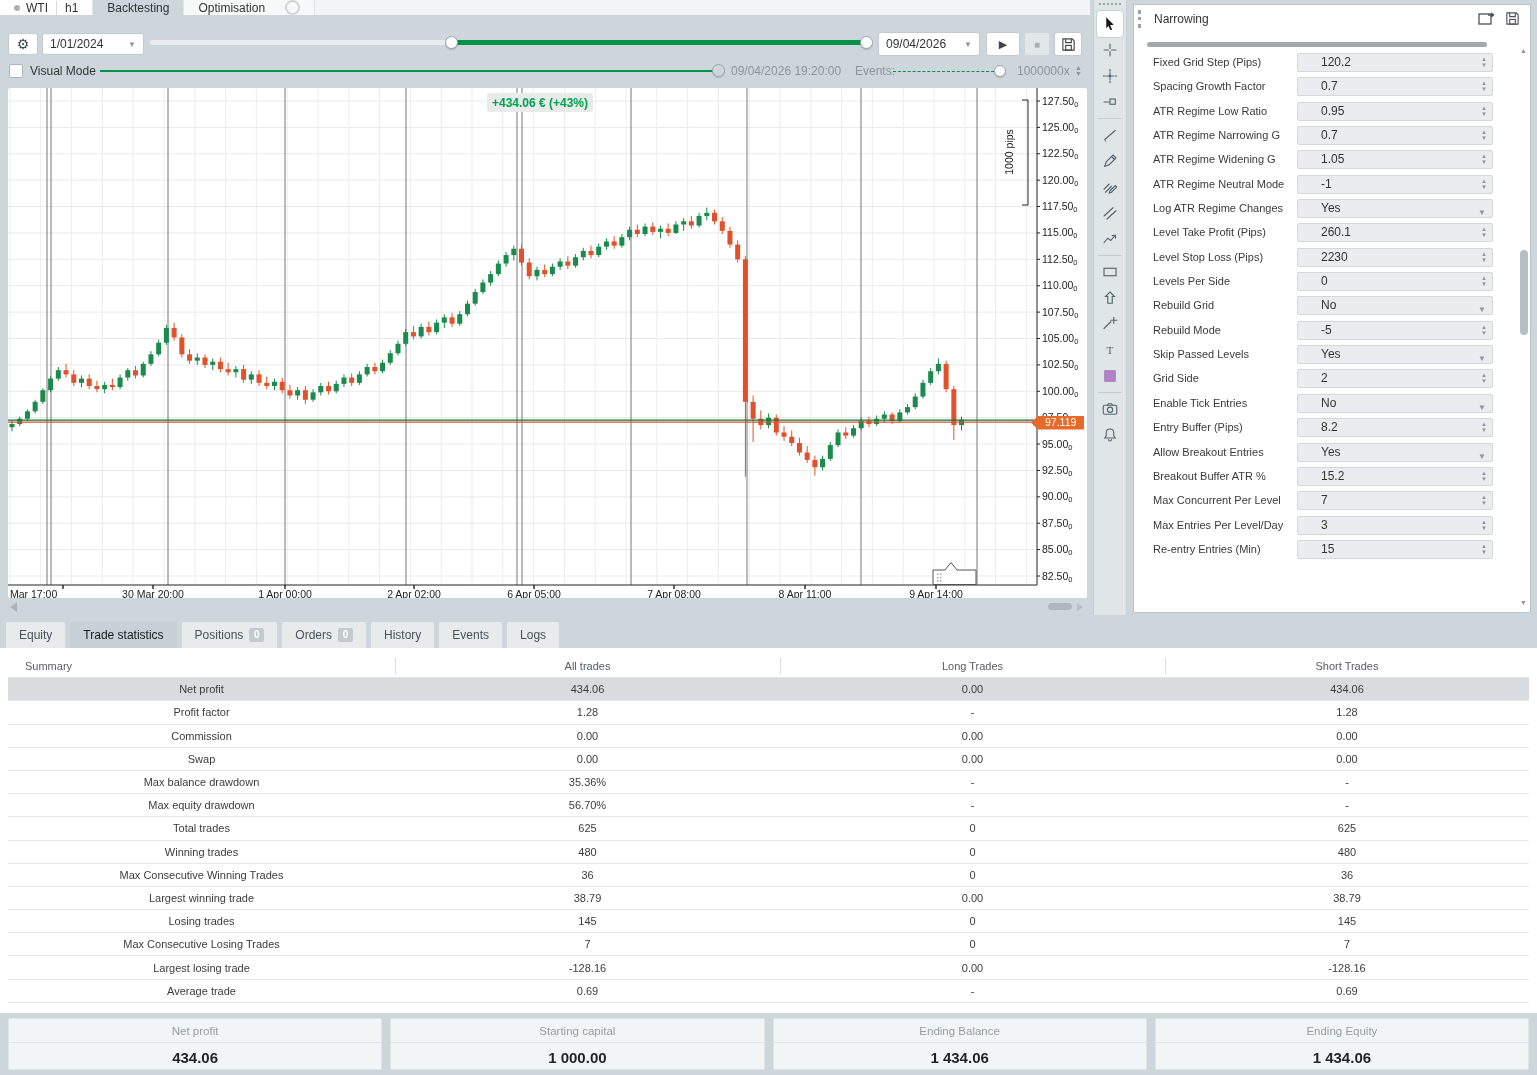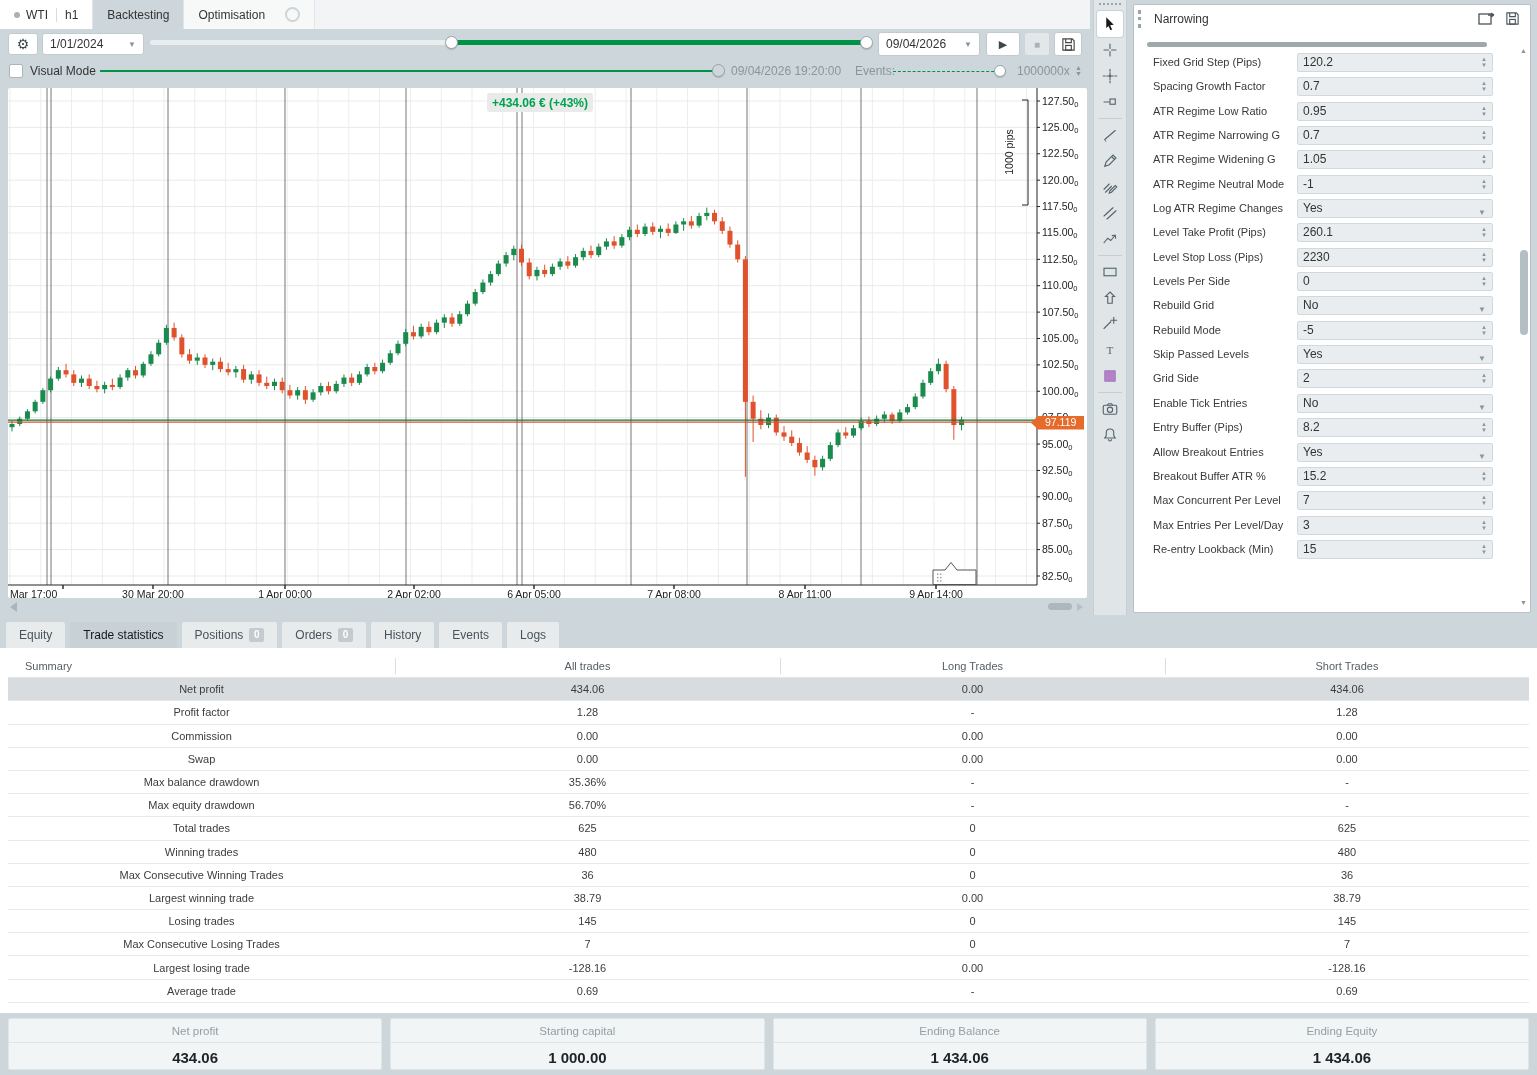--- a/index.html
+++ b/index.html
@@ -1,21 +1,21 @@
 <!DOCTYPE html>
 <html><head>
 <meta charset="utf-8">
 <style>
   * { margin:0; padding:0; box-sizing:border-box; }
   html,body { width:1537px; height:1075px; }
   body { font-family:"Liberation Sans", sans-serif; background:#cdd6da; }
   #root { position:relative; width:1537px; height:1075px; overflow:hidden; background:#cdd6da; }
 
   
-  .tabbar { position:absolute; left:0; top:0; width:1090px; height:29px; background:#f2f4f5; display:flex; align-items:stretch; }
+  .tabbar { position:absolute; left:0; top:0; width:1090px; height:15px; background:#f2f4f5; display:flex; align-items:stretch; }
   .tab { display:flex; align-items:center; padding:0 14px; font-size:12px; color:#333; border-right:1px solid #e0e5e7; cursor:default; }
   .tab-symbol { background:#fff; gap:6px; }
   .tab-symbol .dot { width:6px; height:6px; border-radius:50%; background:#a7b1b6; }
   .tab-symbol .sep { width:1px; height:14px; background:#d7dcdf; margin:0 2px; }
   .tab-active { background:#cdd6da; }
   .tab-opt { background:#f7f9f9; gap:20px; }
   .opt-circle { width:15px; height:15px; border-radius:50%; border:2px solid #ccd4d8; }
 
   
   .controls { position:absolute; left:0; top:29px; width:1090px; height:56px; background:#cdd6da; }
@@ -50,21 +50,21 @@
   
   .params { position:absolute; left:1133px; top:4px; width:398px; height:609px; background:#fff; border:1px solid #b9c3c7; border-radius:2px; }
   .params-header { position:absolute; left:0; top:0; width:100%; height:28px; display:flex; align-items:center; }
   .params-grip { width:4px; height:18px; border-left:3px dotted #9aa5aa; margin-left:4px; }
   .params-title { font-size:12px; color:#333; margin-left:12px; }
   .params-hicons { position:absolute; right:10px; top:6px; display:flex; gap:10px; }
   .params-hscroll { position:absolute; left:13px; top:37px; width:340px; height:5px; border-radius:3px; background:#9fa9ad; }
   .params-rows { position:absolute; left:0; top:46px; width:384px; height:558px; overflow:hidden; }
   .param-row { position:relative; height:24.35px; }
   .param-label { position:absolute; left:19px; top:5px; font-size:11px; color:#3a3a3a; white-space:nowrap; }
-  .param-input { position:absolute; left:163px; top:2px; width:196px; height:19px; background:#e9edef; border:1px solid #d2d9dc; border-radius:2px; font-size:12px; color:#333; line-height:17px; padding-left:5px; }
+  .param-input { position:absolute; left:163px; top:2px; width:196px; height:19px; background:#e9edef; border:1px solid #d2d9dc; border-radius:2px; font-size:12px; color:#333; line-height:17px; padding-left:23px; }
   .param-spin { position:absolute; right:3px; top:2px; width:10px; font-size:6px; color:#8a969b; line-height:6px; text-align:center; }
   .param-caret { position:absolute; right:6px; top:4px; font-size:8px; color:#8a969b; }
   .params-vscroll-up { position:absolute; right:3px; top:42px; font-size:7px; color:#8a969b; }
   .params-vscroll-thumb { position:absolute; right:2px; top:245px; width:8px; height:85px; border-radius:4px; background:#b4bfc4; }
   .params-vscroll-down { position:absolute; right:3px; bottom:6px; font-size:7px; color:#8a969b; }
 
   
   .btabs { position:absolute; left:0; top:622px; width:1537px; height:26px; display:flex; gap:5px; padding-left:6px; }
   .btab { display:flex; align-items:center; gap:6px; padding:0 13px; font-size:12px; color:#49535a; background:#e7ebec; border-radius:2px 2px 0 0; }
   .btab.selected { background:#c8d1d5; color:#15191c; }
@@ -731,21 +731,21 @@
         </div>
         <div class="param-row">
           <span class="param-label">Max Concurrent Per Level</span>
           <span class="param-input"><span>7</span><span class="param-spin">▲<br>▼</span></span>
         </div>
         <div class="param-row">
           <span class="param-label">Max Entries Per Level/Day</span>
           <span class="param-input"><span>3</span><span class="param-spin">▲<br>▼</span></span>
         </div>
         <div class="param-row">
-          <span class="param-label">Re-entry Lookback (Min)</span>
+          <span class="param-label">Re-entry Entries (Min)</span>
           <span class="param-input"><span>15</span><span class="param-spin">▲<br>▼</span></span>
         </div>
       </div>
     <div class="params-vscroll-up">▲</div>
     <div class="params-vscroll-thumb"></div>
     <div class="params-vscroll-down">▼</div>
   </div>
 
   <div class="btabs" id="bottom-tabs">
       <div class="btab">

